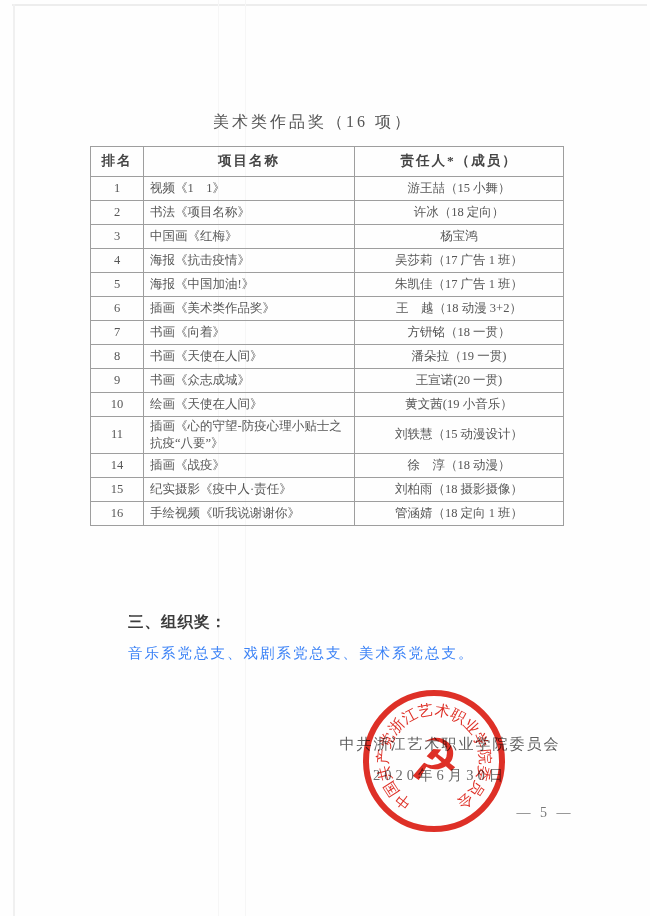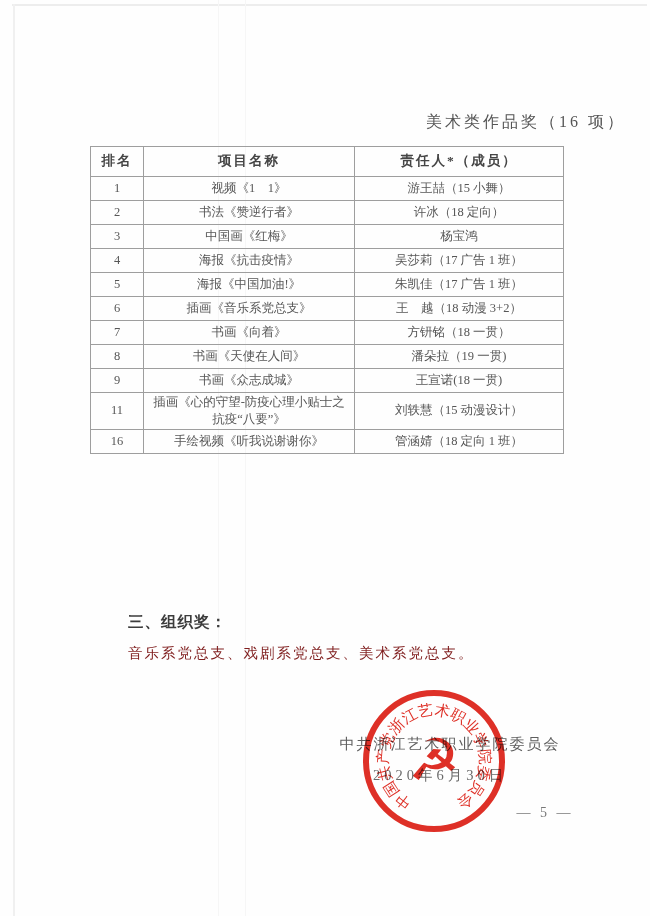--- a/index.html
+++ b/index.html
@@ -8,21 +8,21 @@
     font-family:"Liberation Serif","DejaVu Serif",serif;
     color:#4e4e4e;overflow:hidden;
   }
   
   .edge-top{position:absolute;left:12px;top:4px;right:3px;height:2px;background:#ededed;}
   .edge-left{position:absolute;left:13px;top:4px;bottom:0;width:2px;background:#f0f0f0;}
   .seam-a{position:absolute;left:218px;top:0;bottom:0;width:1px;background:#f6f6f6;}
   .seam-b{position:absolute;left:245px;top:0;bottom:0;width:1px;background:#f6f6f6;}
 
   .doc-title{
-    position:absolute;top:112px;left:0;width:626px;text-align:right;
+    position:absolute;top:112px;left:0;width:626px;text-align:center;
     font-size:16px;letter-spacing:3px;color:#555;
   }
 
   table.award{
     position:absolute;left:90px;top:146px;width:473px;
     border-collapse:collapse;table-layout:fixed;
   }
   table.award col.c-rank{width:53px;}
   table.award col.c-proj{width:211px;}
   table.award col.c-person{width:209px;}
@@ -30,30 +30,30 @@
     border:1px solid #9e9e9e;
     font-size:12.5px;color:#565656;
     padding:1px 6px;vertical-align:middle;line-height:1.35;
   }
   table.award th{
     height:27px;font-size:13.5px;font-weight:bold;color:#454545;
     text-align:center;letter-spacing:2px;
   }
   table.award td{height:21px;}
   td.cell-rank{text-align:center;white-space:nowrap;}
-  td.cell-proj{text-align:center;}
+  td.cell-proj{}
   td.cell-person{text-align:center;white-space:nowrap;padding-left:9px;}
 
   .sec-heading{
     position:absolute;left:128px;top:612px;
     font-size:15.5px;font-weight:bold;color:#3c3c3c;letter-spacing:1px;
   }
   .sec-body{
     position:absolute;left:128px;top:644px;
-    font-size:14.5px;color:#7f1d1d;letter-spacing:2px;
+    font-size:14.5px;color:#3b82f6;letter-spacing:2px;
   }
 
   .sig-org{
     position:absolute;left:300px;top:735px;width:300px;text-align:center;
     font-size:15px;color:#5d5d5d;letter-spacing:2px;
   }
   .sig-date{
     position:absolute;left:300px;top:766px;width:280px;text-align:center;
     font-size:14.5px;color:#6a6a6a;letter-spacing:4px;
   }
@@ -93,62 +93,77 @@
       </tr>
   </thead>
   <tbody>
       <tr>
         <td class="cell-rank">1</td>
         <td class="cell-proj">视频《1　1》</td>
         <td class="cell-person">游王喆（15 小舞）</td>
       </tr>
       <tr>
         <td class="cell-rank">2</td>
-        <td class="cell-proj">书法《赞逆行者》</td>
+        <td class="cell-proj">书法《项目名称》</td>
         <td class="cell-person">许冰（18 定向）</td>
       </tr>
       <tr>
         <td class="cell-rank">3</td>
         <td class="cell-proj">中国画《红梅》</td>
         <td class="cell-person">杨宝鸿</td>
       </tr>
       <tr>
         <td class="cell-rank">4</td>
         <td class="cell-proj">海报《抗击疫情》</td>
         <td class="cell-person">吴莎莉（17 广告 1 班）</td>
       </tr>
       <tr>
         <td class="cell-rank">5</td>
         <td class="cell-proj">海报《中国加油!》</td>
         <td class="cell-person">朱凯佳（17 广告 1 班）</td>
       </tr>
       <tr>
         <td class="cell-rank">6</td>
-        <td class="cell-proj">插画《音乐系党总支》</td>
+        <td class="cell-proj">插画《美术类作品奖》</td>
         <td class="cell-person">王　越（18 动漫 3+2）</td>
       </tr>
       <tr>
         <td class="cell-rank">7</td>
         <td class="cell-proj">书画《向着》</td>
         <td class="cell-person">方钘铭（18 一贯）</td>
       </tr>
       <tr>
         <td class="cell-rank">8</td>
         <td class="cell-proj">书画《天使在人间》</td>
         <td class="cell-person">潘朵拉（19 一贯)</td>
       </tr>
       <tr>
         <td class="cell-rank">9</td>
         <td class="cell-proj">书画《众志成城》</td>
-        <td class="cell-person">王宣诺(18 一贯)</td>
+        <td class="cell-person">王宣诺(20 一贯)</td>
+      </tr>
+      <tr>
+        <td class="cell-rank">10</td>
+        <td class="cell-proj">绘画《天使在人间》</td>
+        <td class="cell-person">黄文茜(19 小音乐）</td>
       </tr>
       <tr>
         <td class="cell-rank">11</td>
         <td class="cell-proj">插画《心的守望-防疫心理小贴士之抗疫“八要”》</td>
         <td class="cell-person">刘轶慧（15 动漫设计）</td>
+      </tr>
+      <tr>
+        <td class="cell-rank">14</td>
+        <td class="cell-proj">插画《战疫》</td>
+        <td class="cell-person">徐　淳（18 动漫）</td>
+      </tr>
+      <tr>
+        <td class="cell-rank">15</td>
+        <td class="cell-proj">纪实摄影《疫中人·责任》</td>
+        <td class="cell-person">刘柏雨（18 摄影摄像）</td>
       </tr>
       <tr>
         <td class="cell-rank">16</td>
         <td class="cell-proj">手绘视频《听我说谢谢你》</td>
         <td class="cell-person">管涵婧（18 定向 1 班）</td>
       </tr>
     </tbody>
 </table>
 
 <div class="sec-heading">三、组织奖：</div>

